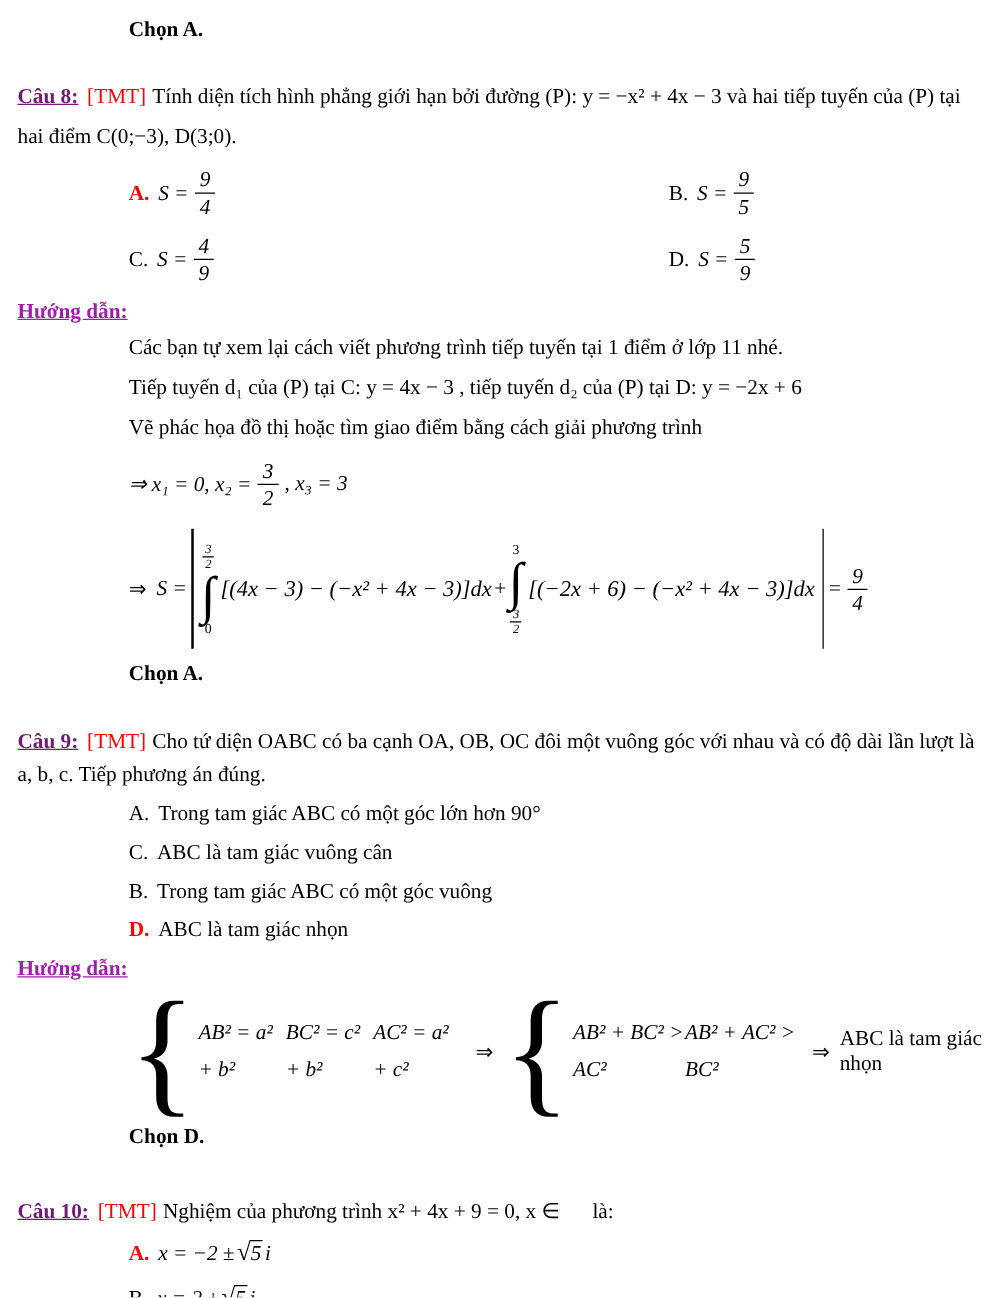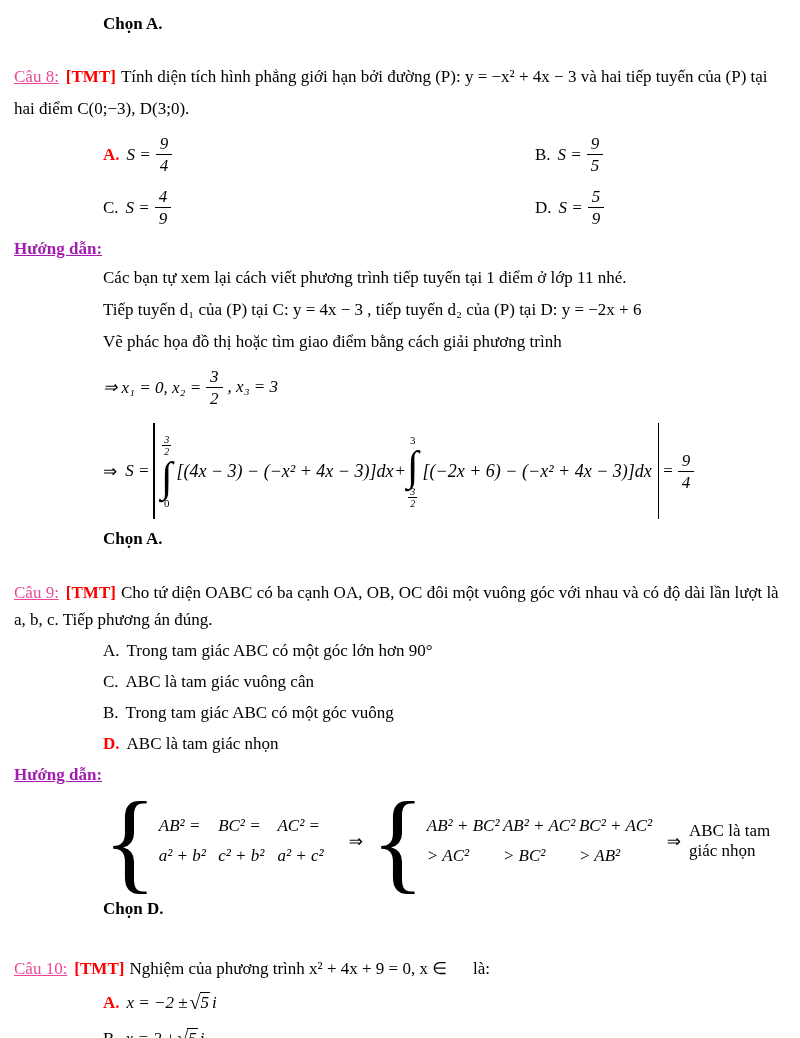--- a/index.html
+++ b/index.html
@@ -6,22 +6,22 @@
   html,body { background:#ffffff; }
   .page {
     width:800px; height:1038px; overflow:hidden;
     padding:8px 14px 0 14px; background:#ffffff;
     font-family:"Liberation Serif", serif;
     font-size:17px; color:#000;
   }
   .chon { font-weight:bold; margin-left:89px; }
   .chon.first { margin-top:6px; }
   .qpara { margin-top:27px; line-height:32px; }
-  .qlabel { color:#ec4899; font-weight:normal; text-decoration:underline; margin-right:7px; }
-  .qtag { color:#ff0000; font-weight:bold; margin-right:5px; }
+  .qlabel { color:#701a75; font-weight:bold; text-decoration:underline; margin-right:7px; }
+  .qtag { color:#ff0000; font-weight:normal; margin-right:5px; }
   .math { font-style:italic; }
   .optgrid { margin:6px 0 4px 89px; display:grid; grid-template-columns:432px 1fr; row-gap:6px; }
   .opt { display:flex; align-items:center; height:47px; }
   .optlabel { margin-right:7px; }
   .correct { color:#ff0000; font-weight:bold; }
   .frac { display:inline-flex; flex-direction:column; align-items:center; vertical-align:middle; margin:0 5px; font-style:italic; }
   .frac .num { border-bottom:1px solid #000; padding:0 4px; line-height:21px; }
   .frac .den { padding:0 4px; line-height:21px; }
   .guide { color:#a21caf; font-weight:bold; text-decoration:underline; margin-top:8px; }
   .gline { margin:5px 0 0 89px; line-height:27px; }
@@ -161,21 +161,20 @@
     <div class="syscol">
       <span class="math">AB² = a² + b²</span>
       <span class="math">BC² = c² + b²</span>
       <span class="math">AC² = a² + c²</span>
     </div>
     <span class="sysarrow">⇒</span>
     <span class="brace">{</span>
     <div class="syscol">
       <span class="math">AB² + BC² &gt; AC²</span>
       <span class="math">AB² + AC² &gt; BC²</span>
-      <span class="math">BC² + AC² &gt; AB²</span>
     </div>
     <span class="sysarrow">⇒</span>
     <span>ABC là tam giác nhọn</span>
   </div>
 
   <p class="chon after">Chọn D.</p>
 
   <p class="qpara q10para">
     <span class="qlabel">Câu 10:</span><span class="qtag">[TMT]</span><span class="qtext">Nghiệm của phương trình x² + 4x + 9 = 0, x ∈</span><span class="gap"></span><span>là:</span>
   </p>

